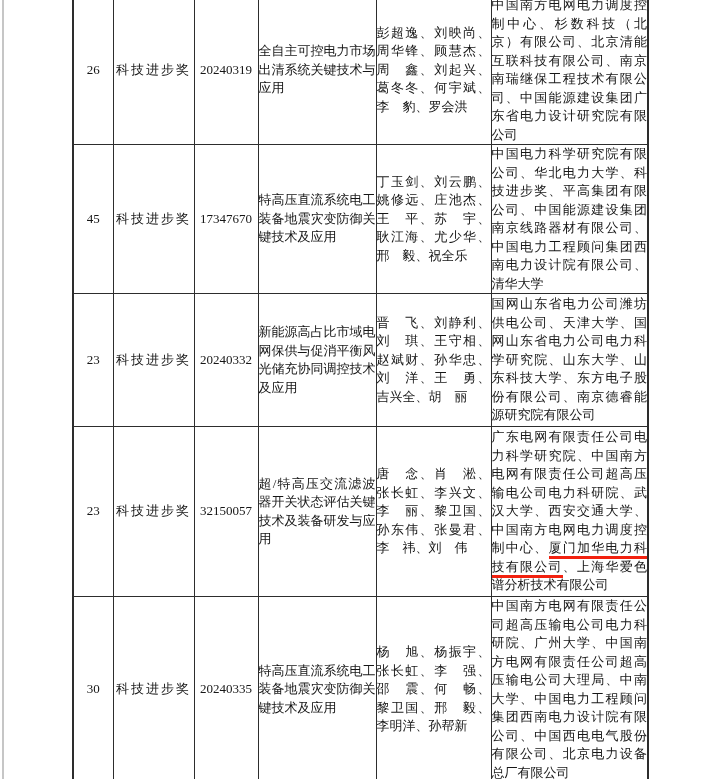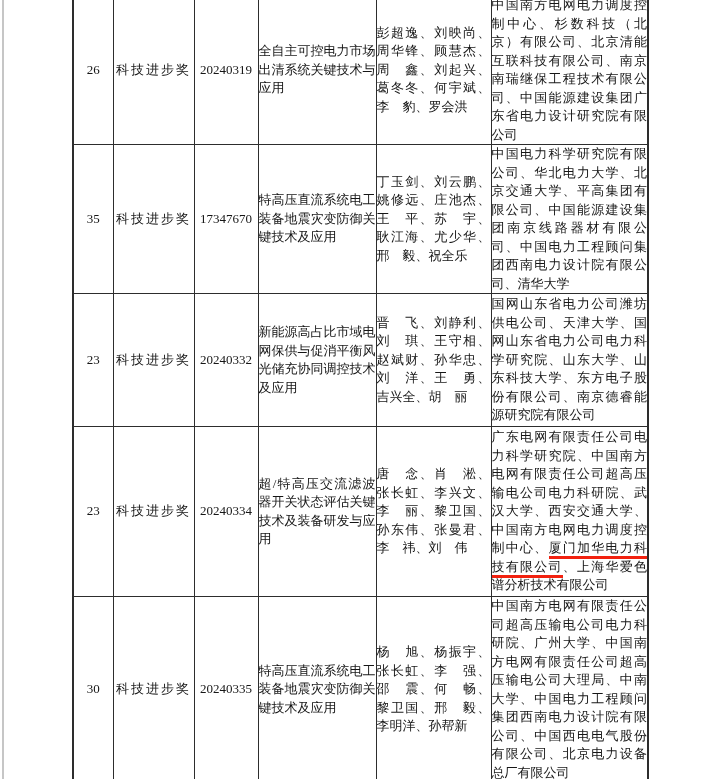--- a/index.html
+++ b/index.html
@@ -99,41 +99,41 @@
       <tr class="h-r0">
         <td class="c-no">26</td>
         <td class="c-award">科技进步奖</td>
         <td class="c-code">20240319</td>
         <td class="c-title">全自主可控电力市场出清系统关键技术与应用</td>
         <td class="c-people">彭超逸、刘映尚、周华锋、顾慧杰、周　鑫、刘起兴、葛冬冬、何宇斌、李　豹、罗会洪</td>
         <td class="c-orgs">中国南方电网电力调度控制中心、杉数科技（北京）有限公司、北京清能互联科技有限公司、南京南瑞继保工程技术有限公司、中国能源建设集团广东省电力设计研究院有限公司</td>
       </tr>
 
       <tr class="h-r1">
-        <td class="c-no">35</td>
+        <td class="c-no">45</td>
         <td class="c-award">科技进步奖</td>
         <td class="c-code">17347670</td>
         <td class="c-title">特高压直流系统电工装备地震灾变防御关键技术及应用</td>
         <td class="c-people">丁玉剑、刘云鹏、姚修远、庄池杰、王　平、苏　宇、耿江海、尤少华、邢　毅、祝全乐</td>
-        <td class="c-orgs">中国电力科学研究院有限公司、华北电力大学、北京交通大学、平高集团有限公司、中国能源建设集团南京线路器材有限公司、中国电力工程顾问集团西南电力设计院有限公司、清华大学</td>
+        <td class="c-orgs">中国电力科学研究院有限公司、华北电力大学、科技进步奖、平高集团有限公司、中国能源建设集团南京线路器材有限公司、中国电力工程顾问集团西南电力设计院有限公司、清华大学</td>
       </tr>
 
       <tr class="h-r2">
         <td class="c-no">23</td>
         <td class="c-award">科技进步奖</td>
         <td class="c-code">20240332</td>
         <td class="c-title">新能源高占比市域电网保供与促消平衡风光储充协同调控技术及应用</td>
         <td class="c-people">晋　飞、刘静利、刘　琪、王守相、赵斌财、孙华忠、刘　洋、王　勇、吉兴全、胡　丽</td>
         <td class="c-orgs">国网山东省电力公司潍坊供电公司、天津大学、国网山东省电力公司电力科学研究院、山东大学、山东科技大学、东方电子股份有限公司、南京德睿能源研究院有限公司</td>
       </tr>
 
       <tr class="h-r3">
         <td class="c-no">23</td>
         <td class="c-award">科技进步奖</td>
-        <td class="c-code">20240334</td>
+        <td class="c-code">32150057</td>
         <td class="c-title">超/特高压交流滤波器开关状态评估关键技术及装备研发与应用</td>
         <td class="c-people">唐　念、肖　淞、张长虹、李兴文、李　丽、黎卫国、孙东伟、张曼君、李　祎、刘　伟</td>
         <td class="c-orgs"><span>广东电网有限责任公司电力科学研究院、中国南方电网有限责任公司超高压输电公司电力科研院、武汉大学、西安交通大学、中国南方电网电力调度控制中心、</span><span class="hl-underline">厦门加华电力科技有限公司</span><span>、上海华爱色谱分析技术有限公司</span></td>
       </tr>
 
       <tr class="h-r4">
         <td class="c-no">30</td>
         <td class="c-award">科技进步奖</td>
         <td class="c-code">20240335</td>
         <td class="c-title">特高压直流系统电工装备地震灾变防御关键技术及应用</td>

